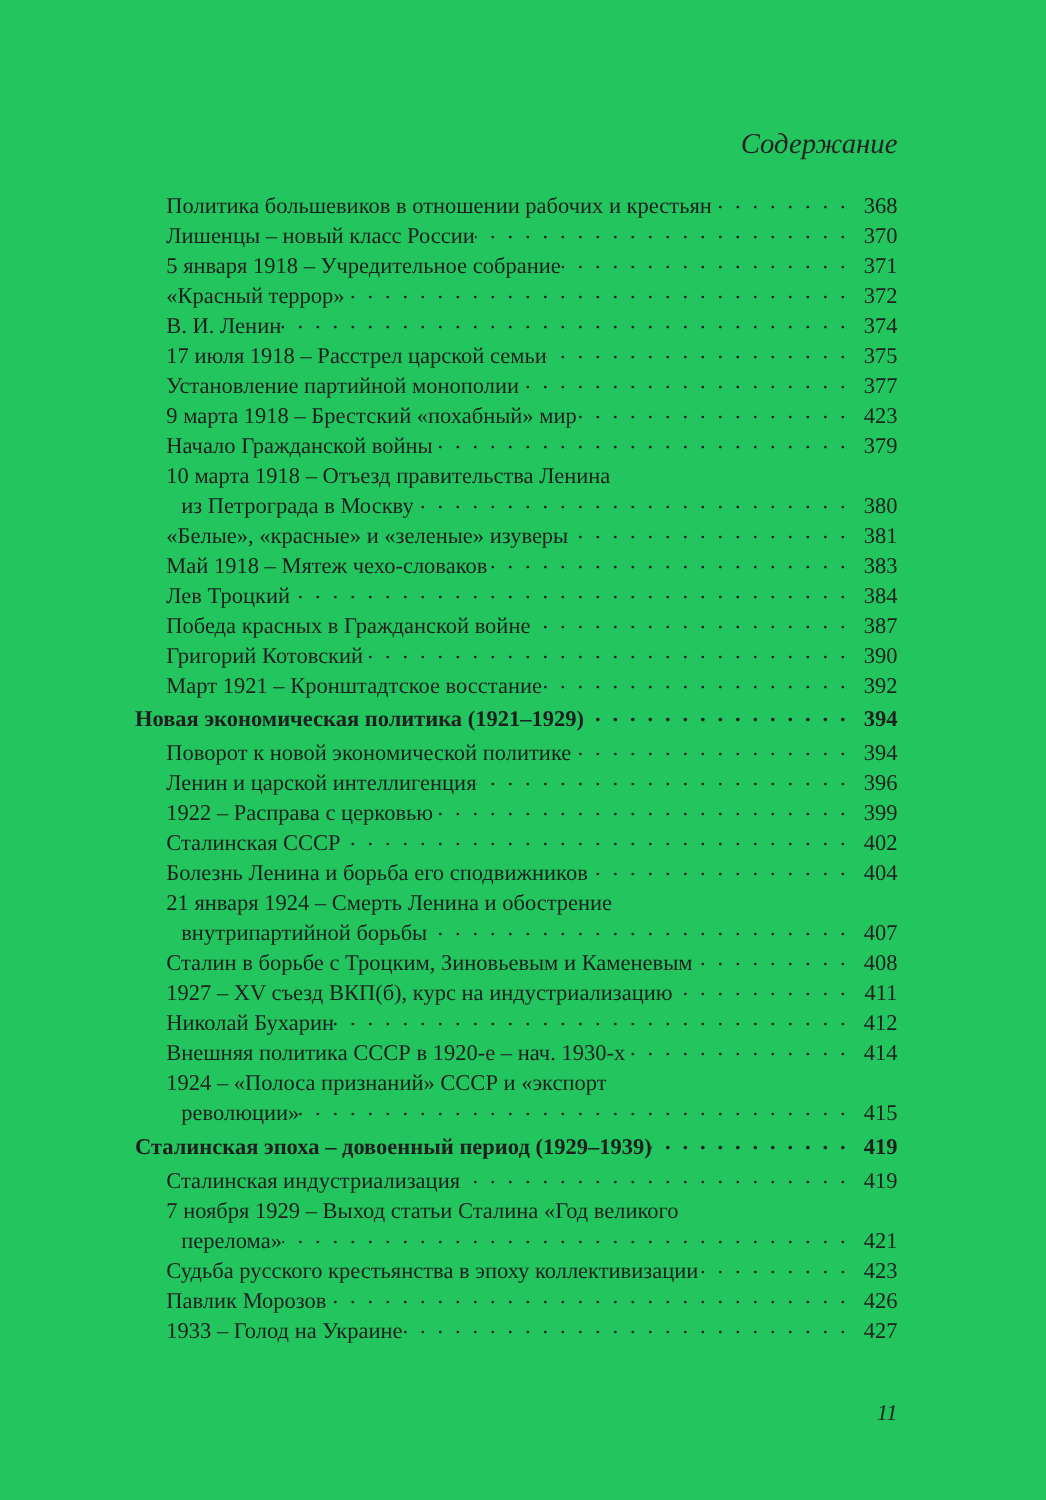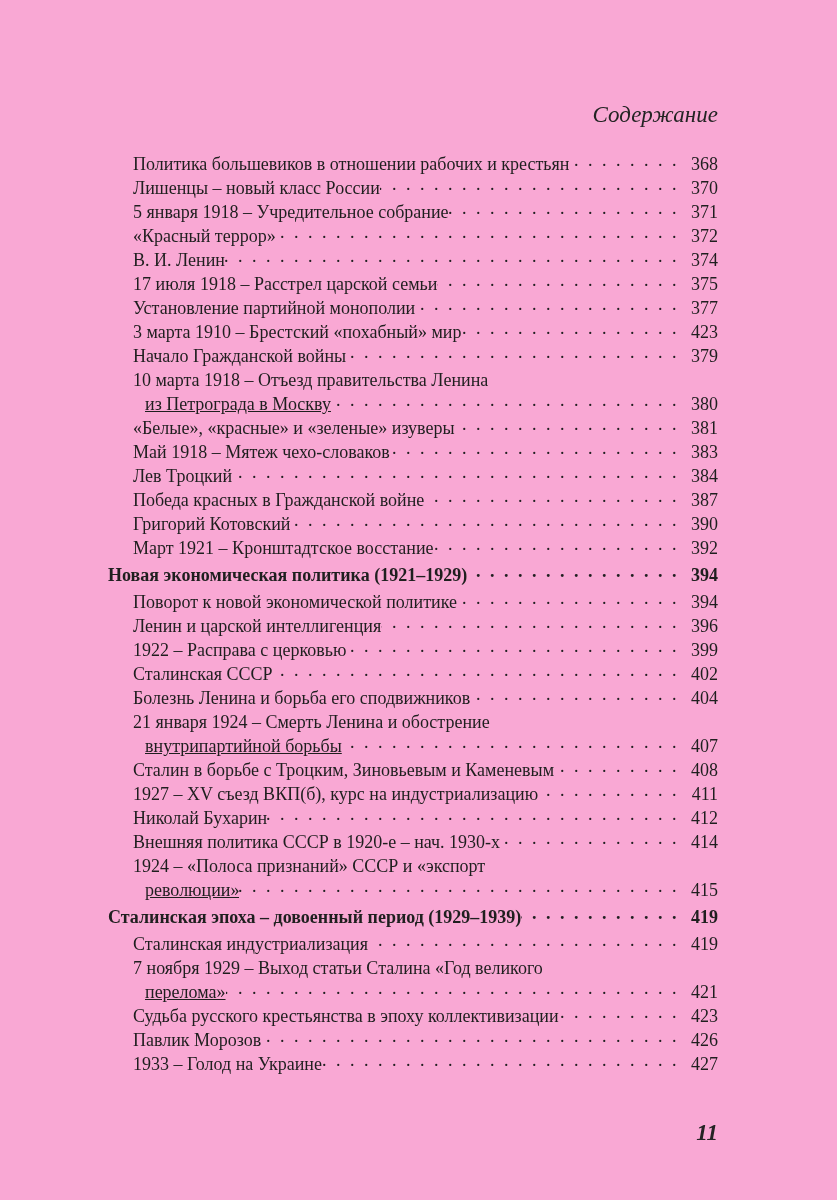--- a/index.html
+++ b/index.html
@@ -1,21 +1,21 @@
 <!DOCTYPE html>
 <html><head>
 <meta charset="utf-8">
 <style>
   html, body { margin: 0; padding: 0; background: #e8e8e8; }
   .page {
     position: relative;
     width: 837px;
     height: 1200px;
     margin: 0 auto;
-    background: #f9a8d4;
+    background: #22c55e;
     font-family: "Liberation Serif", "DejaVu Serif", serif;
     color: #1f1f1f;
     overflow: hidden;
   }
   .running-header {
     position: absolute;
     top: 101px;
     right: 119px;
     font-style: italic;
     font-size: 23px;
@@ -28,21 +28,21 @@
     left: 108px;
     right: 119px;
   }
   .toc-row {
     display: flex;
     align-items: baseline;
     font-size: 18px;
     line-height: 24px;
   }
   .toc-row.ind  .toc-title { padding-left: 25px; }
-  .toc-row.cont .toc-title { padding-left: 37px; text-decoration: underline; }
+  .toc-row.cont .toc-title { padding-left: 37px; }
   .toc-row.bold { font-weight: 700; margin: 3px 0; align-items: center; }
   .toc-title {
     white-space: nowrap;
     flex: 0 1 auto;
     overflow: hidden;
   }
   .toc-leader {
     flex: 1 1 auto;
     min-width: 10px;
     align-self: stretch;
@@ -62,23 +62,23 @@
   .toc-page {
     flex: 0 0 auto;
     margin-left: 2px;
     min-width: 32px;
     text-align: right;
   }
   .folio {
     position: absolute;
     top: 1120px;
     right: 119px;
-    font-weight: 700;
+    font-weight: 400;
     font-style: italic;
-    font-size: 23px;
+    font-size: 18px;
     color: #242424;
   }
 </style>
 </head>
 <body>
 
 <div class="page">
   <div class="running-header">Содержание</div>
 
   <div class="toc-list">
@@ -111,21 +111,21 @@
         <span class="toc-title">17 июля 1918 – Расстрел царской семьи</span>
         <span class="toc-leader"></span>
         <span class="toc-page">375</span>
       </div>
       <div class="toc-row ind">
         <span class="toc-title">Установление партийной монополии</span>
         <span class="toc-leader"></span>
         <span class="toc-page">377</span>
       </div>
       <div class="toc-row ind">
-        <span class="toc-title">3 марта 1910 – Брестский «похабный» мир</span>
+        <span class="toc-title">9 марта 1918 – Брестский «похабный» мир</span>
         <span class="toc-leader"></span>
         <span class="toc-page">423</span>
       </div>
       <div class="toc-row ind">
         <span class="toc-title">Начало Гражданской войны</span>
         <span class="toc-leader"></span>
         <span class="toc-page">379</span>
       </div>
       <div class="toc-row ind">
         <span class="toc-title">10 марта 1918 – Отъезд правительства Ленина</span>

